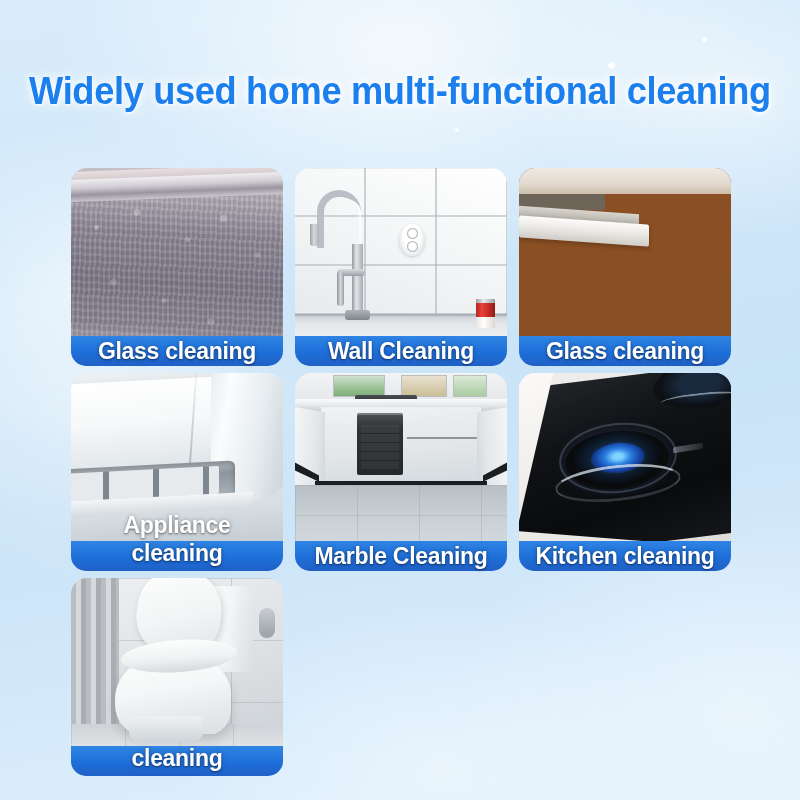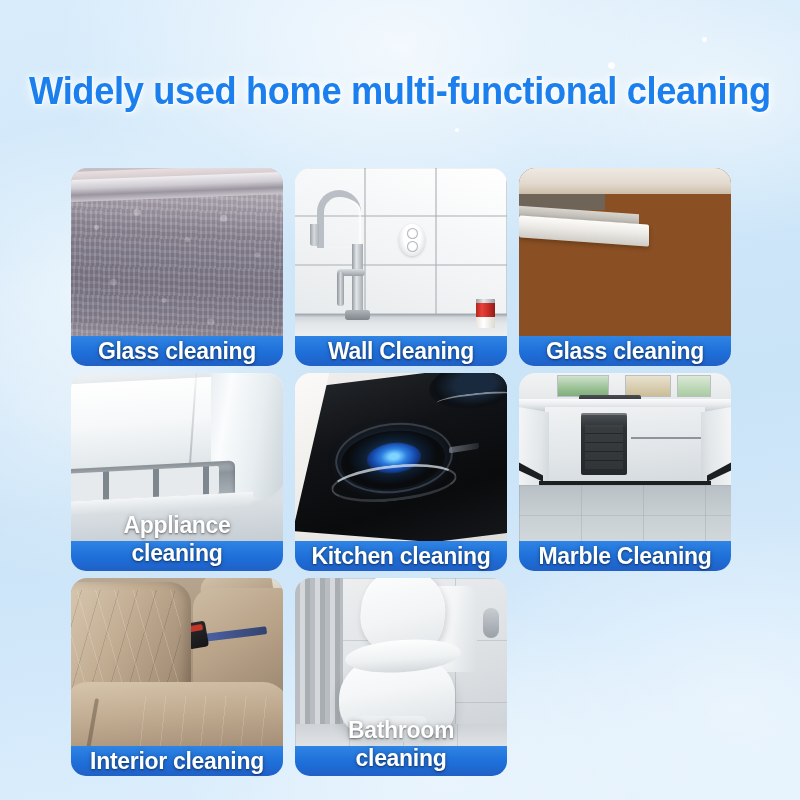--- a/index.html
+++ b/index.html
@@ -733,38 +733,20 @@
         <div class="p-ac-right"></div>
         <div class="p-ac-seam"></div>
         <div class="p-ac-vent"></div>
         <div class="p-ac-slats"></div>
         <div class="p-ac-lip"></div>
       </div>
       <div class="label tall"></div>
       <div class="label-text two-line"><span>Appliance</span><br><span>cleaning</span></div>
     </div>
 
-
-    <div class="tile">
-      <div class="photo">
-        <div class="p-stove"></div>
-        <div class="p-stove-glass"></div>
-        <div class="p-stove-logo"></div>
-        <div class="p-stove-burner2"></div>
-        <div class="p-stove-grate"></div>
-        <div class="p-stove-burner"></div>
-        <div class="p-stove-flame"></div>
-        <div class="p-stove-ring"></div>
-        <div class="p-stove-counter"></div>
-        <div class="p-stove-counter-b"></div>
-        <div class="p-stove-marble"></div>
-      </div>
-      <div class="label"></div>
-      <div class="label-text">Kitchen cleaning</div>
-    </div>
 
     <div class="tile">
       <div class="photo">
         <div class="p-marble"></div>
         <div class="p-mk-upper"></div>
         <div class="p-mk-window w1"></div>
         <div class="p-mk-window w2"></div>
         <div class="p-mk-window w3"></div>
         <div class="p-mk-cooktop"></div>
         <div class="p-mk-counter"></div>
@@ -778,45 +760,48 @@
         <div class="p-mk-kickR"></div>
         <div class="p-mk-floor"></div>
         <div class="p-mk-veins"></div>
       </div>
       <div class="label"></div>
       <div class="label-text">Marble Cleaning</div>
     </div>
 
     <div class="tile">
       <div class="photo">
-        <div class="p-car"></div>
-        <div class="p-car-win"></div>
-        <div class="p-car-headrest"></div>
-        <div class="p-car-seat2"></div>
-        <div class="p-car-belt"></div>
-        <div class="p-car-buckle"></div>
-        <div class="p-car-seatback"></div>
-        <div class="p-car-cushion"></div>
-        <div class="p-car-seam"></div>
+        <div class="p-stove"></div>
+        <div class="p-stove-glass"></div>
+        <div class="p-stove-logo"></div>
+        <div class="p-stove-burner2"></div>
+        <div class="p-stove-grate"></div>
+        <div class="p-stove-burner"></div>
+        <div class="p-stove-flame"></div>
+        <div class="p-stove-ring"></div>
+        <div class="p-stove-counter"></div>
+        <div class="p-stove-counter-b"></div>
+        <div class="p-stove-marble"></div>
       </div>
       <div class="label"></div>
-      <div class="label-text">Interior cleaning</div>
+      <div class="label-text">Kitchen cleaning</div>
     </div>
+
 
     <div class="tile">
       <div class="photo">
         <div class="p-bath"></div>
         <div class="p-bath-wall"></div>
         <div class="p-bath-curtain"></div>
         <div class="p-bath-floor"></div>
         <div class="p-bath-handle"></div>
         <div class="p-bath-tank"></div>
         <div class="p-bath-lid"></div>
         <div class="p-bath-bowl"></div>
         <div class="p-bath-seat"></div>
         <div class="p-bath-base"></div>
       </div>
       <div class="label tall"></div>
-      <div class="label-text two-line"><span>Bathroom</span><br><span>cleaning</span></div>
+      <div class="label-text two-line"><br><span>cleaning</span></div>
     </div>
 
   </div>
 </div>
 
 </body></html>

